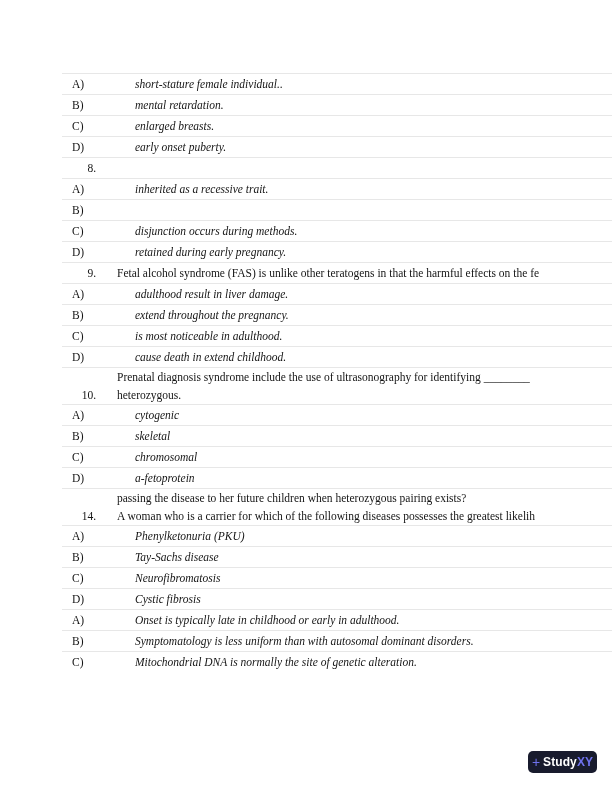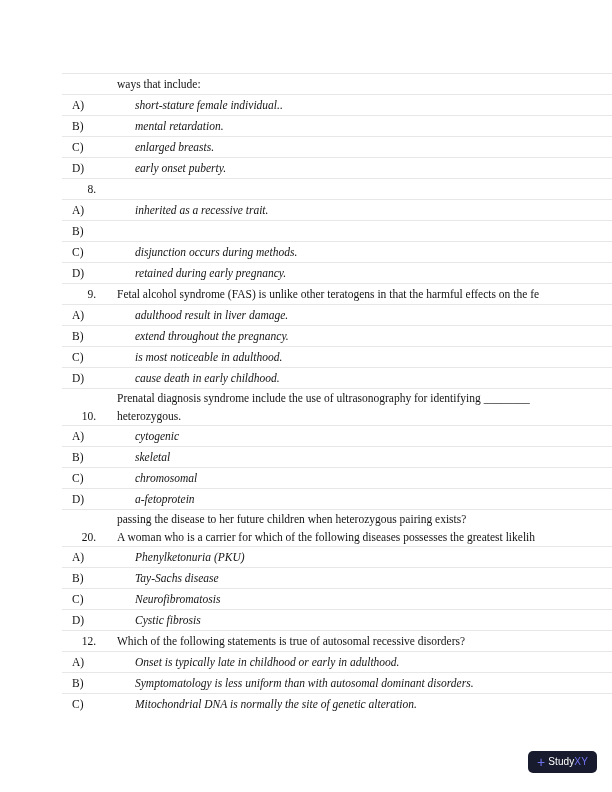--- a/index.html
+++ b/index.html
@@ -72,41 +72,35 @@
     font-family:"Liberation Sans","DejaVu Sans",sans-serif;
   }
   .brand-plus{
     color:var(--badge-accent);
     font-size:14px;
     font-weight:400;
     line-height:1;
     margin-top:-1px;
   }
   .brand-name{
-    font-size:10px;
-    font-weight:400;
+    font-size:12px;
+    font-weight:700;
     line-height:1;
     letter-spacing:0.1px;
   }
   .brand-name .primary{color:var(--badge-text);}
   .brand-name .secondary{color:var(--badge-accent);}
 </style>
 </head>
 <body>
 
 <div class="page">
 
   <div class="quiz-list">
       <div class="row single">
-        <span class="num-cell"></span>
-        <span class="q-text-cell">
-          <div class="q-line">ways that include:</div>
-        </span>
-      </div>
-      <div class="row single">
         <span class="letter-cell">A)</span>
         <span class="opt-text-cell">short-stature female individual..</span>
       </div>
       <div class="row single">
         <span class="letter-cell">B)</span>
         <span class="opt-text-cell">mental retardation.</span>
       </div>
       <div class="row single">
         <span class="letter-cell">C)</span>
         <span class="opt-text-cell">enlarged breasts.</span>
@@ -146,21 +140,21 @@
       <div class="row single">
         <span class="letter-cell">B)</span>
         <span class="opt-text-cell">extend throughout the pregnancy.</span>
       </div>
       <div class="row single">
         <span class="letter-cell">C)</span>
         <span class="opt-text-cell">is most noticeable in adulthood.</span>
       </div>
       <div class="row single">
         <span class="letter-cell">D)</span>
-        <span class="opt-text-cell">cause death in early childhood.</span>
+        <span class="opt-text-cell">cause death in extend childhood.</span>
       </div>
       <div class="row double">
         <span class="num-cell">10.</span>
         <span class="q-text-cell">
           <div class="q-line">Prenatal diagnosis syndrome include the use of ultrasonography for identifying ________</div>
           <div class="q-line">heterozygous.</div>
         </span>
       </div>
       <div class="row single">
         <span class="letter-cell">A)</span>
@@ -172,21 +166,21 @@
       </div>
       <div class="row single">
         <span class="letter-cell">C)</span>
         <span class="opt-text-cell">chromosomal</span>
       </div>
       <div class="row single">
         <span class="letter-cell">D)</span>
         <span class="opt-text-cell">a-fetoprotein</span>
       </div>
       <div class="row double">
-        <span class="num-cell">20.</span>
+        <span class="num-cell">14.</span>
         <span class="q-text-cell">
           <div class="q-line">passing the disease to her future children when heterozygous pairing exists?</div>
           <div class="q-line">A woman who is a carrier for which of the following diseases possesses the greatest likelih</div>
         </span>
       </div>
       <div class="row single">
         <span class="letter-cell">A)</span>
         <span class="opt-text-cell">Phenylketonuria (PKU)</span>
       </div>
       <div class="row single">
@@ -195,26 +189,20 @@
       </div>
       <div class="row single">
         <span class="letter-cell">C)</span>
         <span class="opt-text-cell">Neurofibromatosis</span>
       </div>
       <div class="row single">
         <span class="letter-cell">D)</span>
         <span class="opt-text-cell">Cystic fibrosis</span>
       </div>
       <div class="row single">
-        <span class="num-cell">12.</span>
-        <span class="q-text-cell">
-          <div class="q-line">Which of the following statements is true of autosomal recessive disorders?</div>
-        </span>
-      </div>
-      <div class="row single">
         <span class="letter-cell">A)</span>
         <span class="opt-text-cell">Onset is typically late in childhood or early in adulthood.</span>
       </div>
       <div class="row single">
         <span class="letter-cell">B)</span>
         <span class="opt-text-cell">Symptomatology is less uniform than with autosomal dominant disorders.</span>
       </div>
       <div class="row single">
         <span class="letter-cell">C)</span>
         <span class="opt-text-cell">Mitochondrial DNA is normally the site of genetic alteration.</span>

